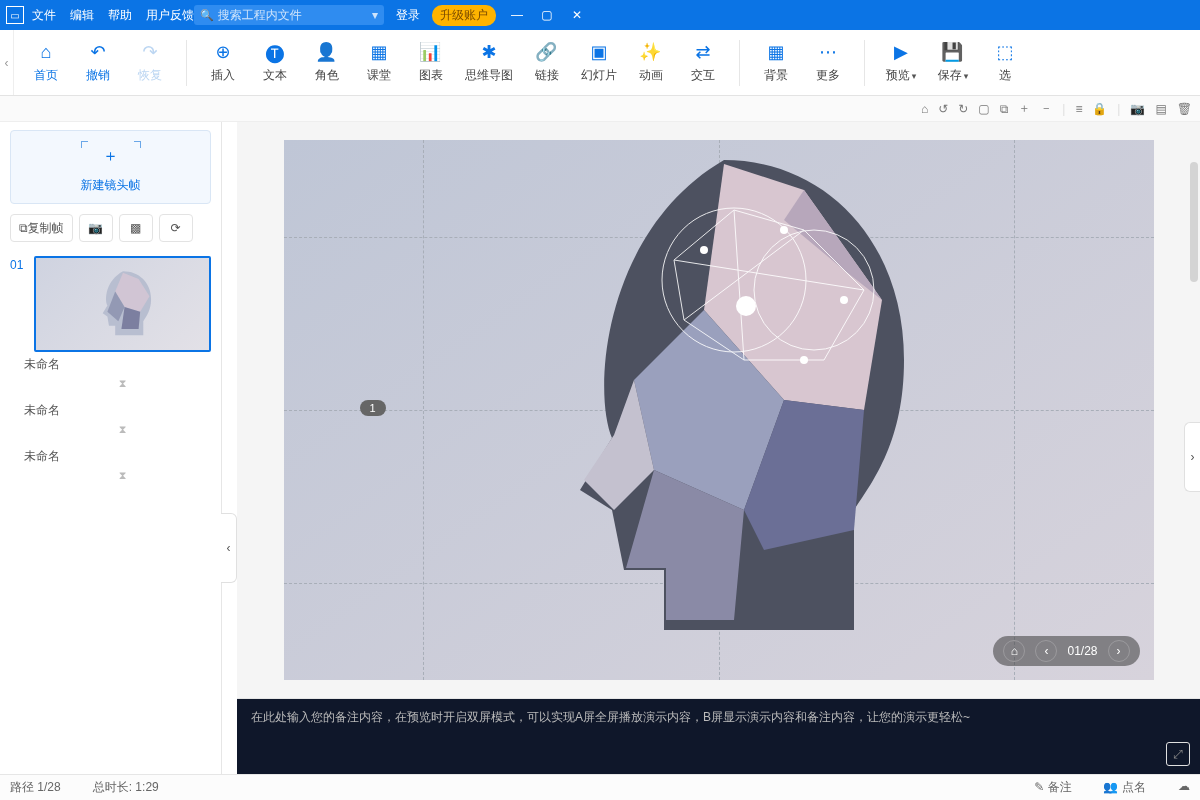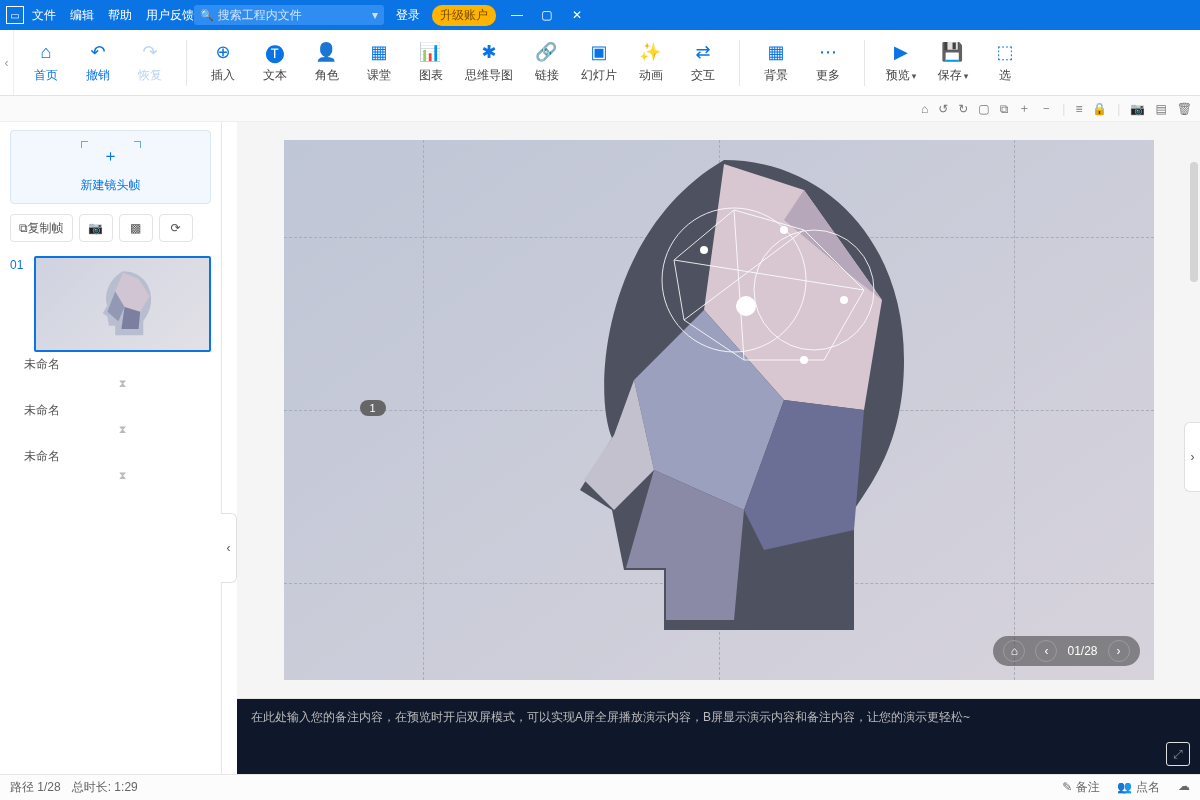--- a/index.html
+++ b/index.html
@@ -60,21 +60,21 @@
 .gridh{position:absolute;left:0;right:0;border-top:1px dashed #a8aeb8;}
 .bighead{position:absolute;left:200px;top:10px;width:460px;height:520px;}
 .bighead svg{width:100%;height:100%;}
 .stageind{position:absolute;left:76px;top:260px;background:#666;color:#fff;border-radius:10px;padding:2px 10px;font-size:11px;}
 .stagenav{position:absolute;right:14px;bottom:14px;background:rgba(60,60,60,.55);border-radius:16px;height:30px;display:flex;align-items:center;gap:10px;padding:0 10px;color:#fff;}
 .stagenav .cbtn{width:22px;height:22px;border:1px solid #fff3;border-radius:50%;display:flex;align-items:center;justify-content:center;}
 .notes{height:76px;border-top:1px solid #e5e5e5;background:#0f172a;padding:10px 14px;position:relative;color:#bbb;}
 .notes .expand{position:absolute;right:10px;bottom:8px;border:1px solid #e0e0e0;width:24px;height:24px;display:flex;align-items:center;justify-content:center;border-radius:3px;color:#888;}
 .rightcollapser{width:16px;height:70px;background:#fff;border:1px solid #e0e0e0;border-right:none;display:flex;align-items:center;justify-content:center;color:#555;position:absolute;right:0;top:300px;border-radius:6px 0 0 6px;}
 .status{height:26px;background:#fcfcfc;border-top:1px solid #e6e6e6;display:flex;align-items:center;padding:0 10px;color:#666;justify-content:space-between;}
-.status .right{display:flex;gap:18px;}
+.status .right{display:flex;gap:32px;}
 .chev{font-size:9px;color:#0b74e5;margin-left:2px;}
 .chev.dk{color:#555;}
 .sbthumb{position:absolute;right:2px;top:40px;width:8px;height:120px;background:#d4d4d4;border-radius:4px;}
 </style>
 </head>
 <body>
 
 <div class="titlebar">
   <div class="logo">▭</div>
   <div class="menu">
@@ -287,21 +287,21 @@
     </div>
     <div class="notes">
       <span>在此处输入您的备注内容，在预览时开启双屏模式，可以实现A屏全屏播放演示内容，B屏显示演示内容和备注内容，让您的演示更轻松~</span>
       <div class="expand">⤢</div>
     </div>
     <div class="rightcollapser">›</div>
   </div>
 </div>
 
 <div class="status">
-  <div style="display:flex;gap:11px;">
+  <div style="display:flex;gap:32px;">
     <span>路径 1/28</span>
     <span>总时长: 1:29</span>
   </div>
   <div class="right">
     <span>✎ <span>备注</span></span>
     <span>👥 <span>点名</span></span>
     <span>☁</span>
   </div>
 </div>
 

